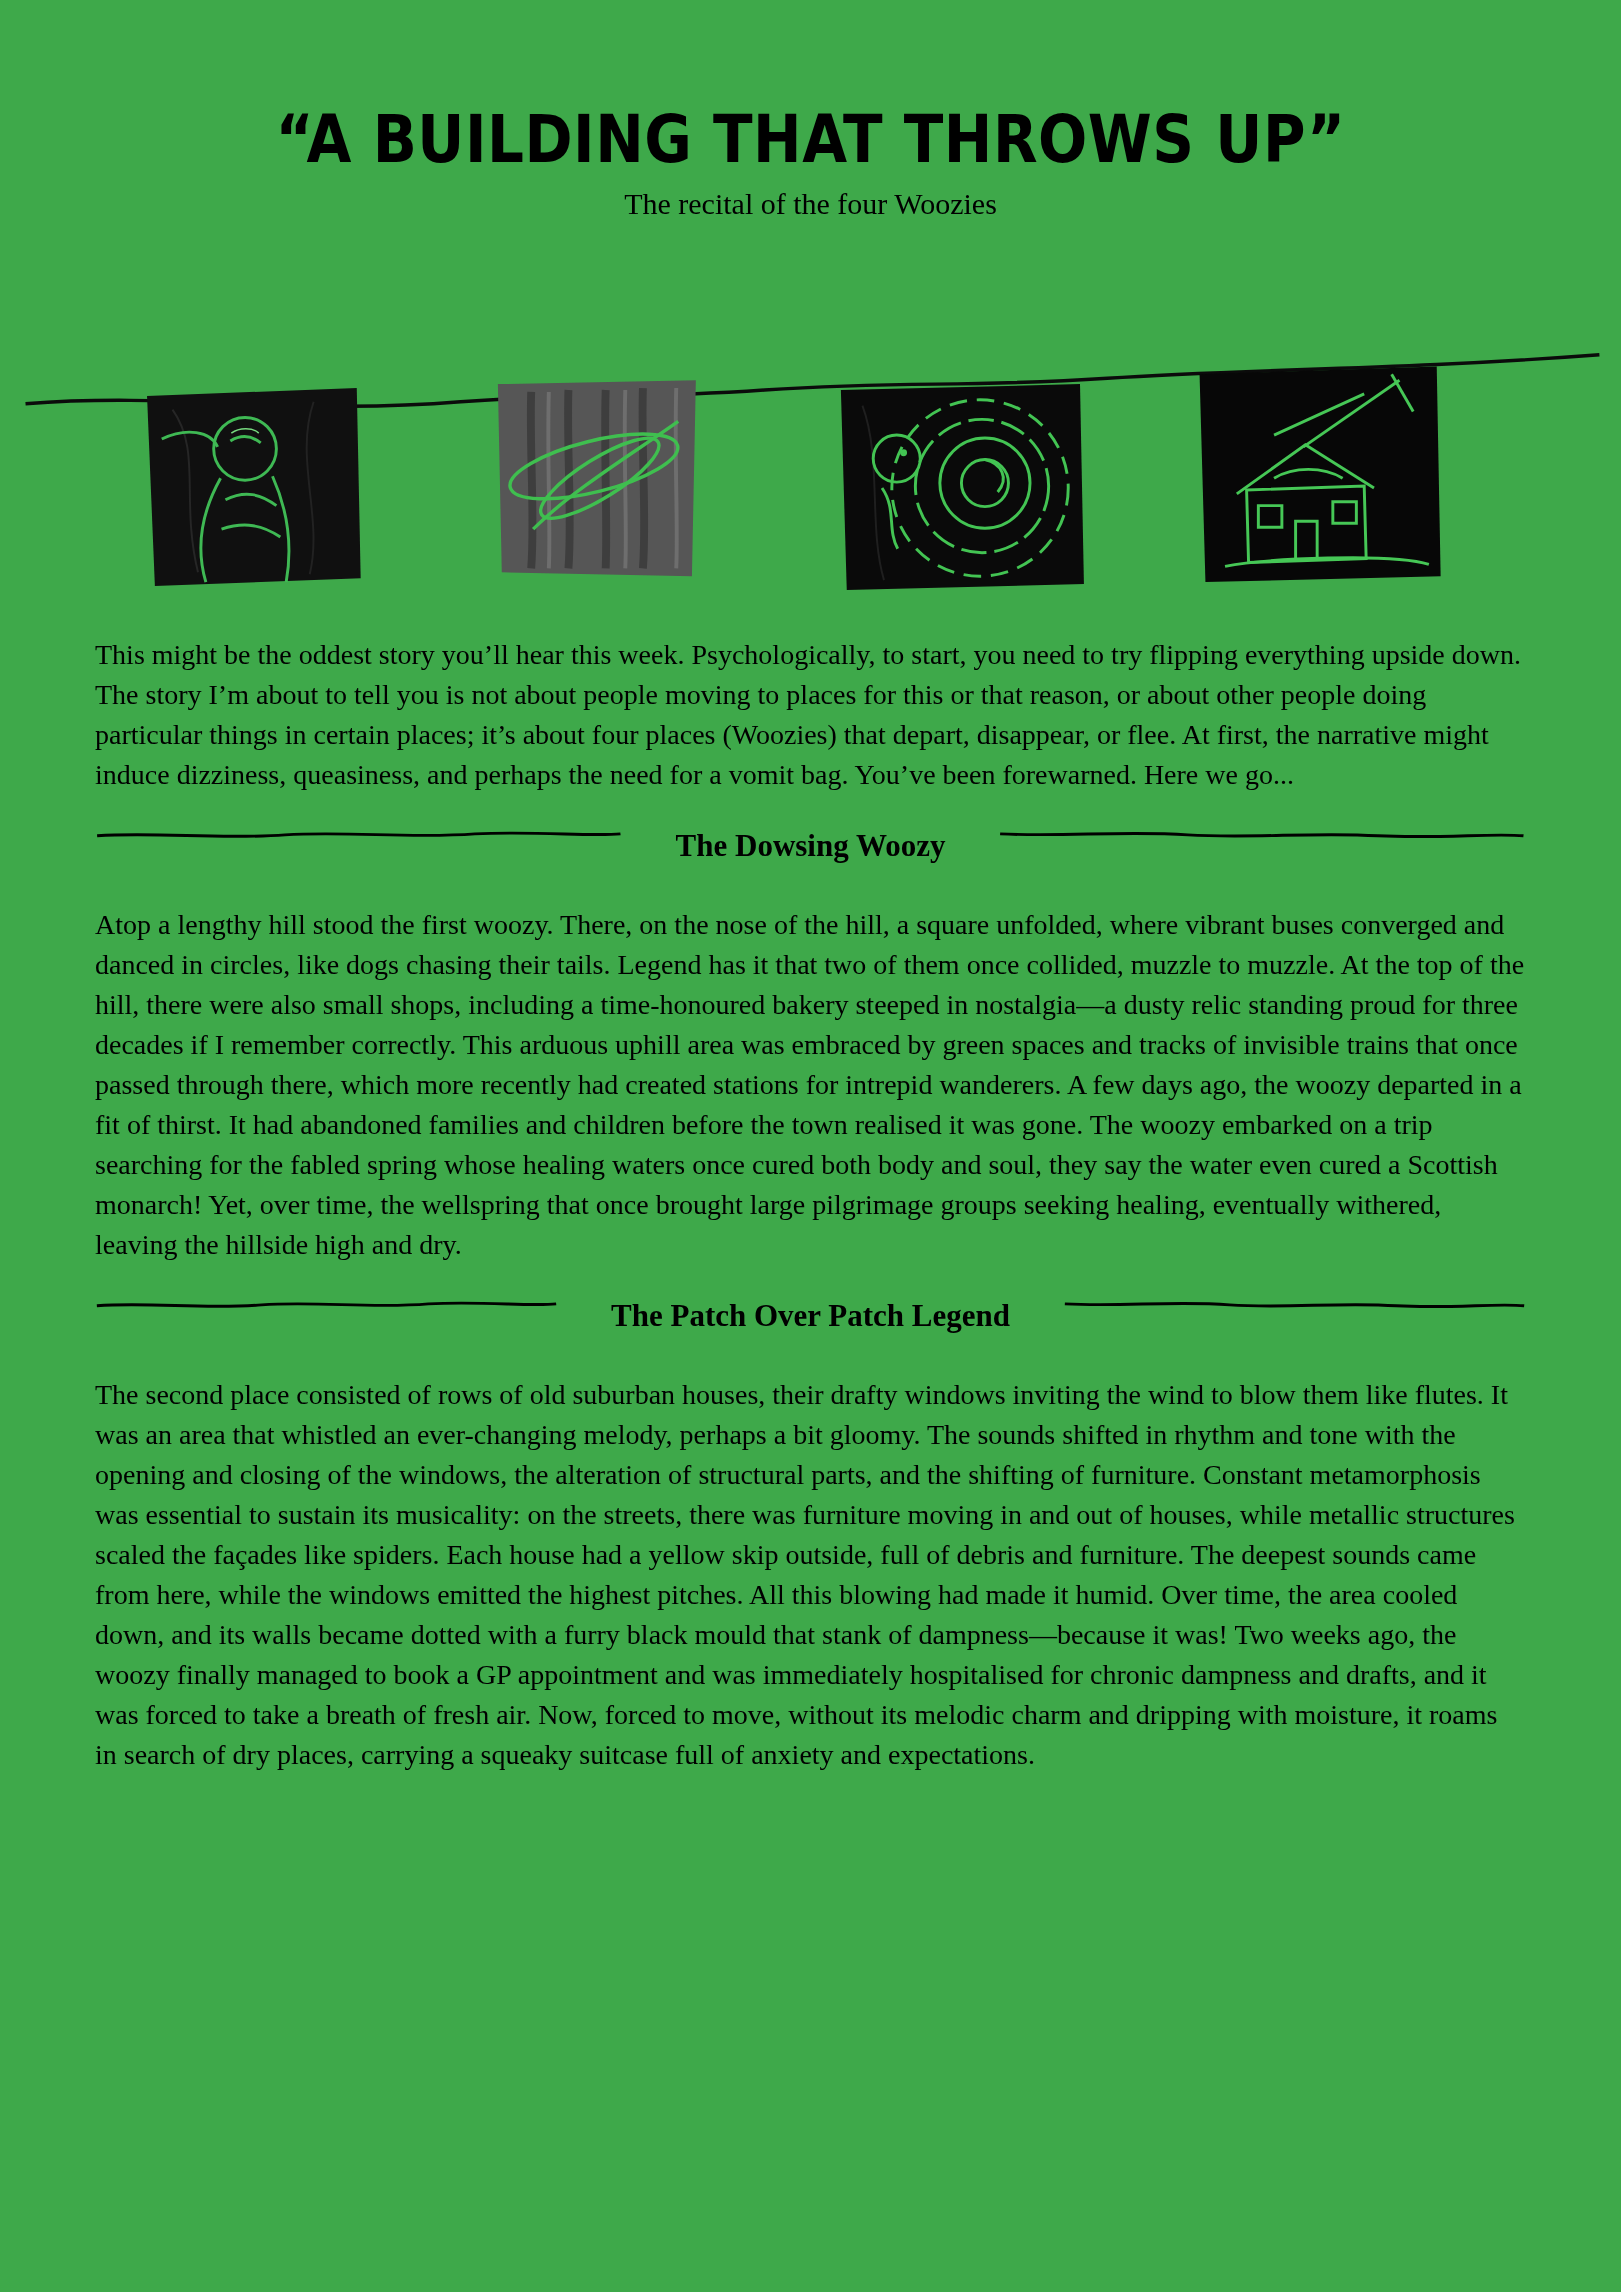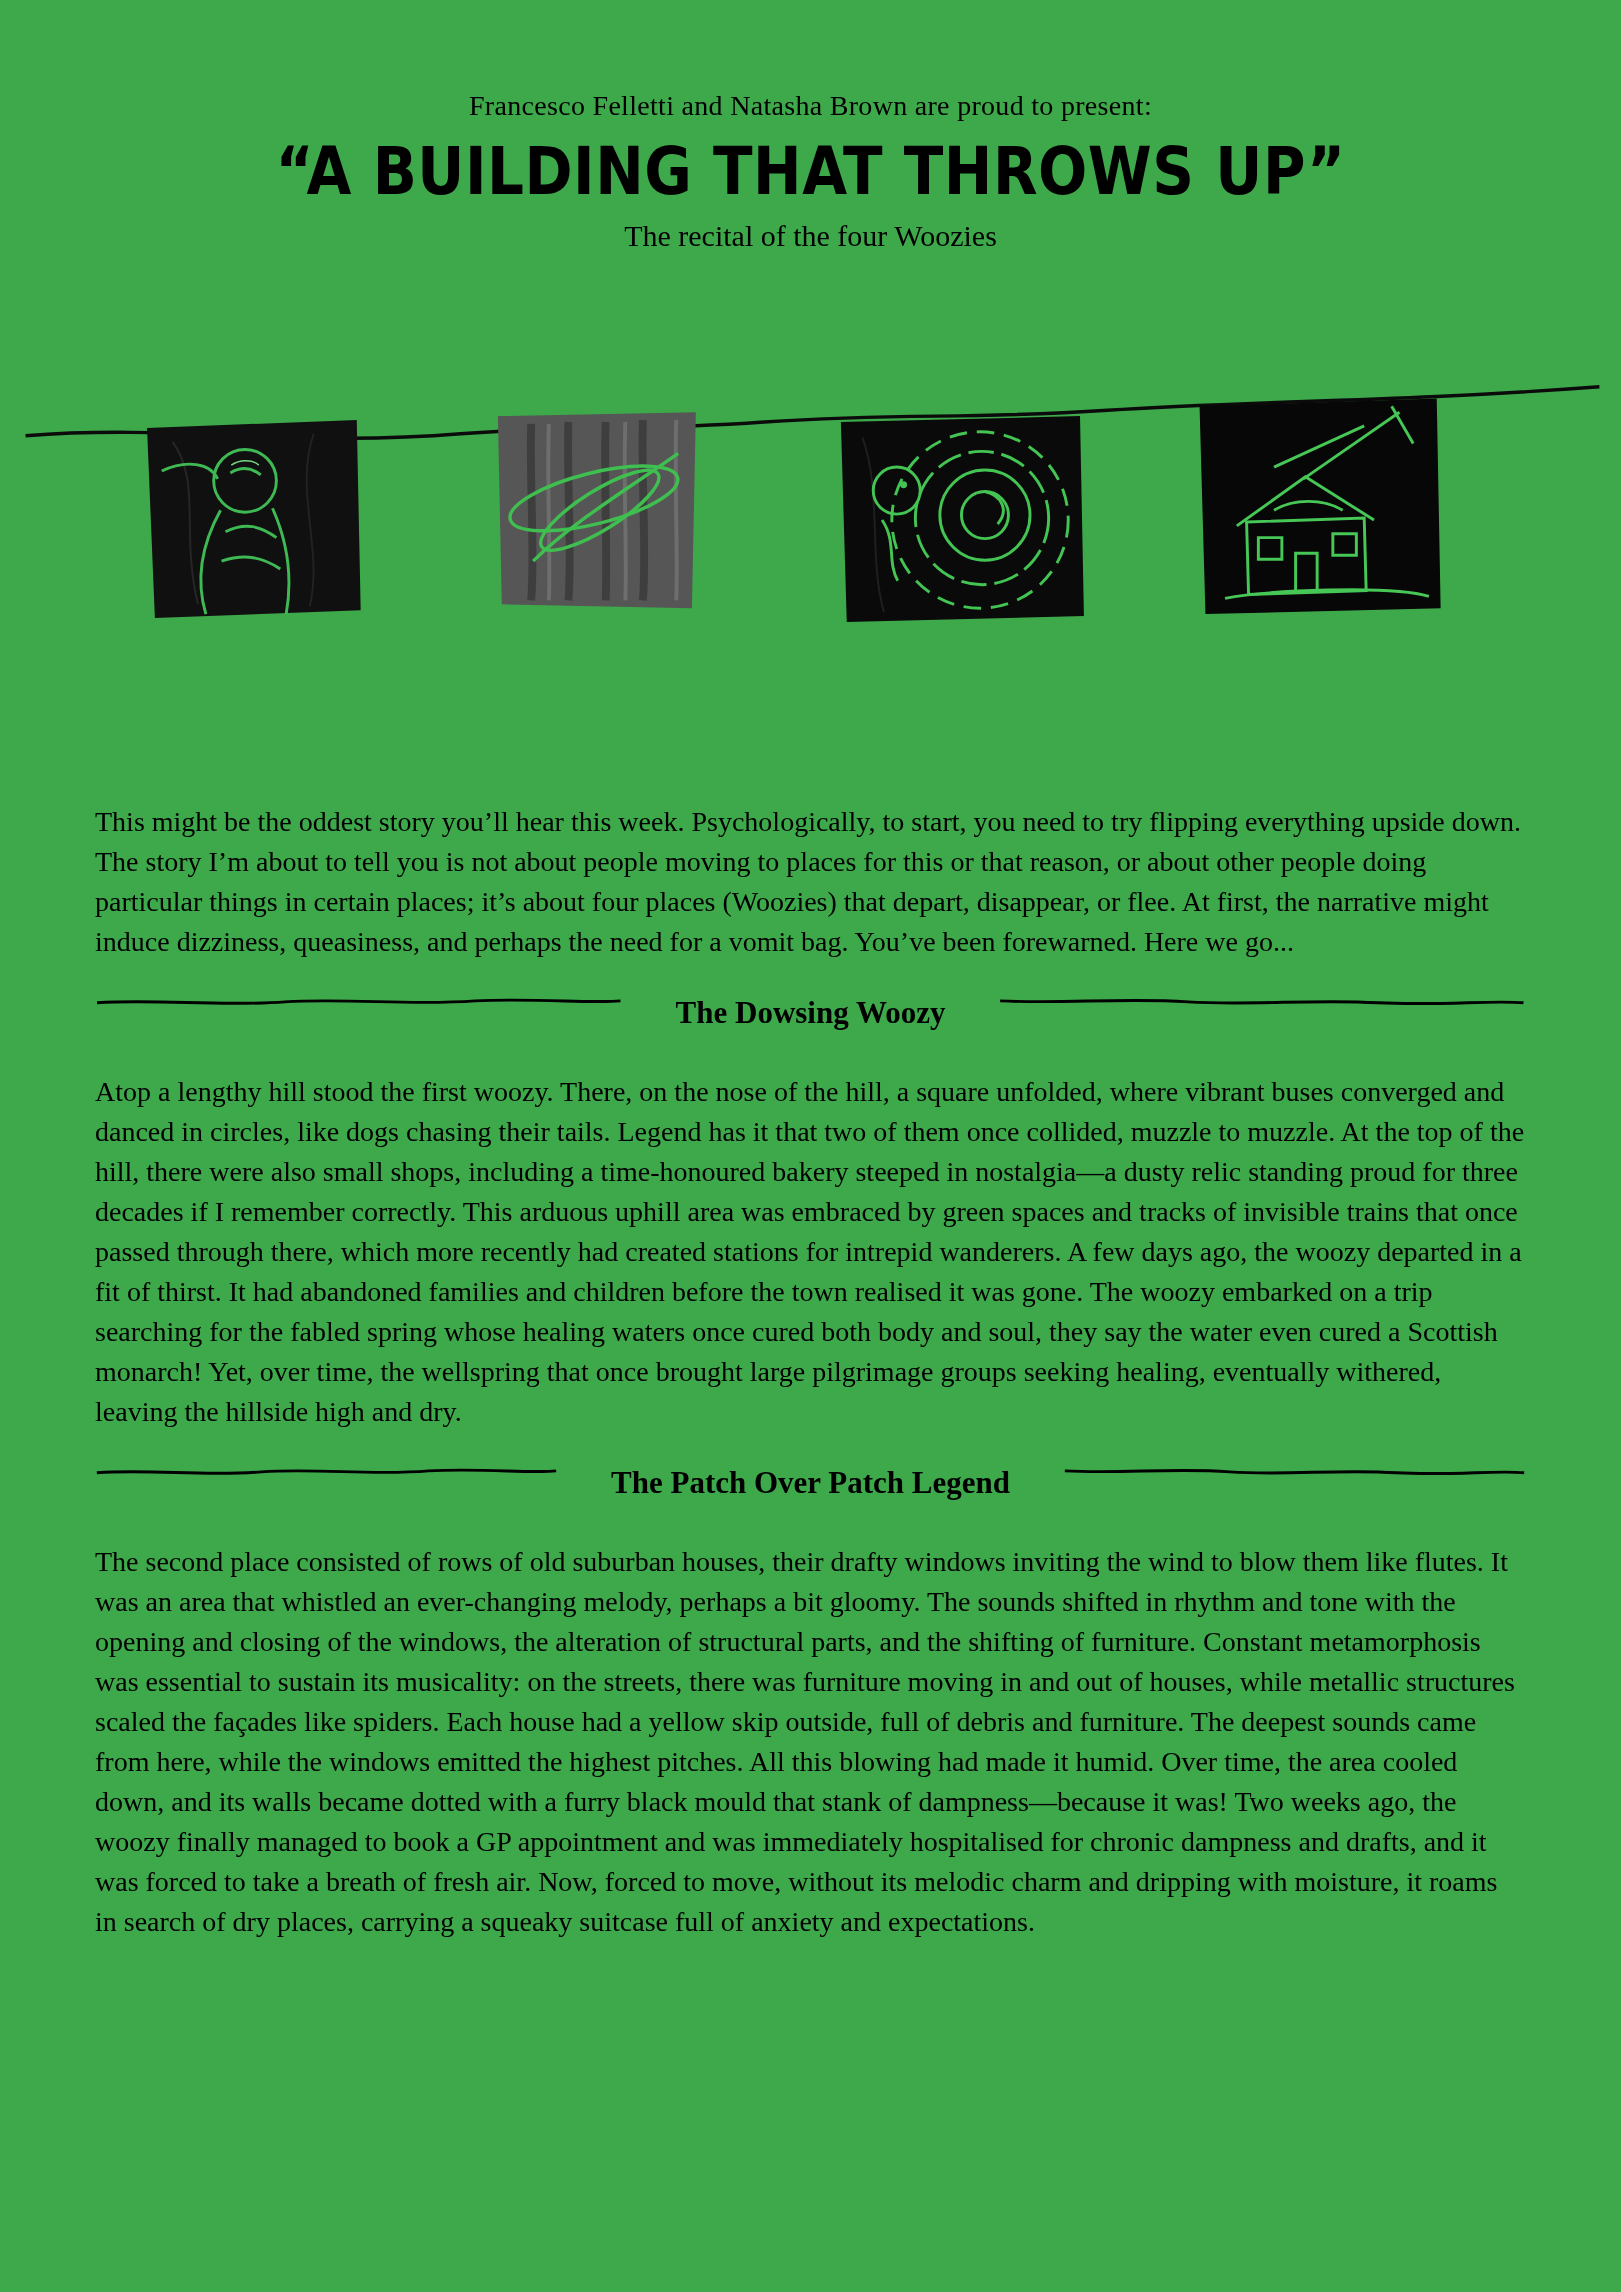--- a/index.html
+++ b/index.html
@@ -27,42 +27,41 @@
 
   .banner { display: block; width: 1621px; height: 294px; margin-top: 120px; }
 
   .content { padding: 0 95px; }
   .paragraph {
     font-size: 28px;
     line-height: 40px;
     text-align: left;
     margin: 0;
   }
-  .intro { margin-top: 135px; }
+  .intro { }
 
   .heading-row {
     display: flex;
     gap: 53px;
     margin: 33px 0 41px 0;
   }
   .heading-line { flex: 1 1 auto; height: 13.7px; min-width: 59px; }
   .section-heading {
     font-weight: bold;
     font-size: 31px;
     white-space: nowrap;
     flex: 0 0 auto;
   }
 </style>
 </head>
 <body>
 
 <div class="page">
 
   <div class="header">
-    <div class="presenter">Francesco Felletti and Natasha Brown are proud to present:</div>
     <div class="title">“A BUILDING THAT THROWS UP”</div>
     <div class="subtitle">The recital of the four Woozies</div>
   </div>
 
   <svg class="banner" viewBox="0 0 1654 300" xmlns="http://www.w3.org/2000/svg">
 
     <path d="M26,64 C180,52 300,76 470,62 C600,52 640,60 780,50 C930,40 980,48 1130,38 C1280,28 1420,30 1632,14" stroke="#0b0b0b" stroke-width="3.5" fill="none"></path>
 
     <g>
       <path d="M150,56 L364,48 L368,242 L158,250 Z" fill="#101010"></path>

